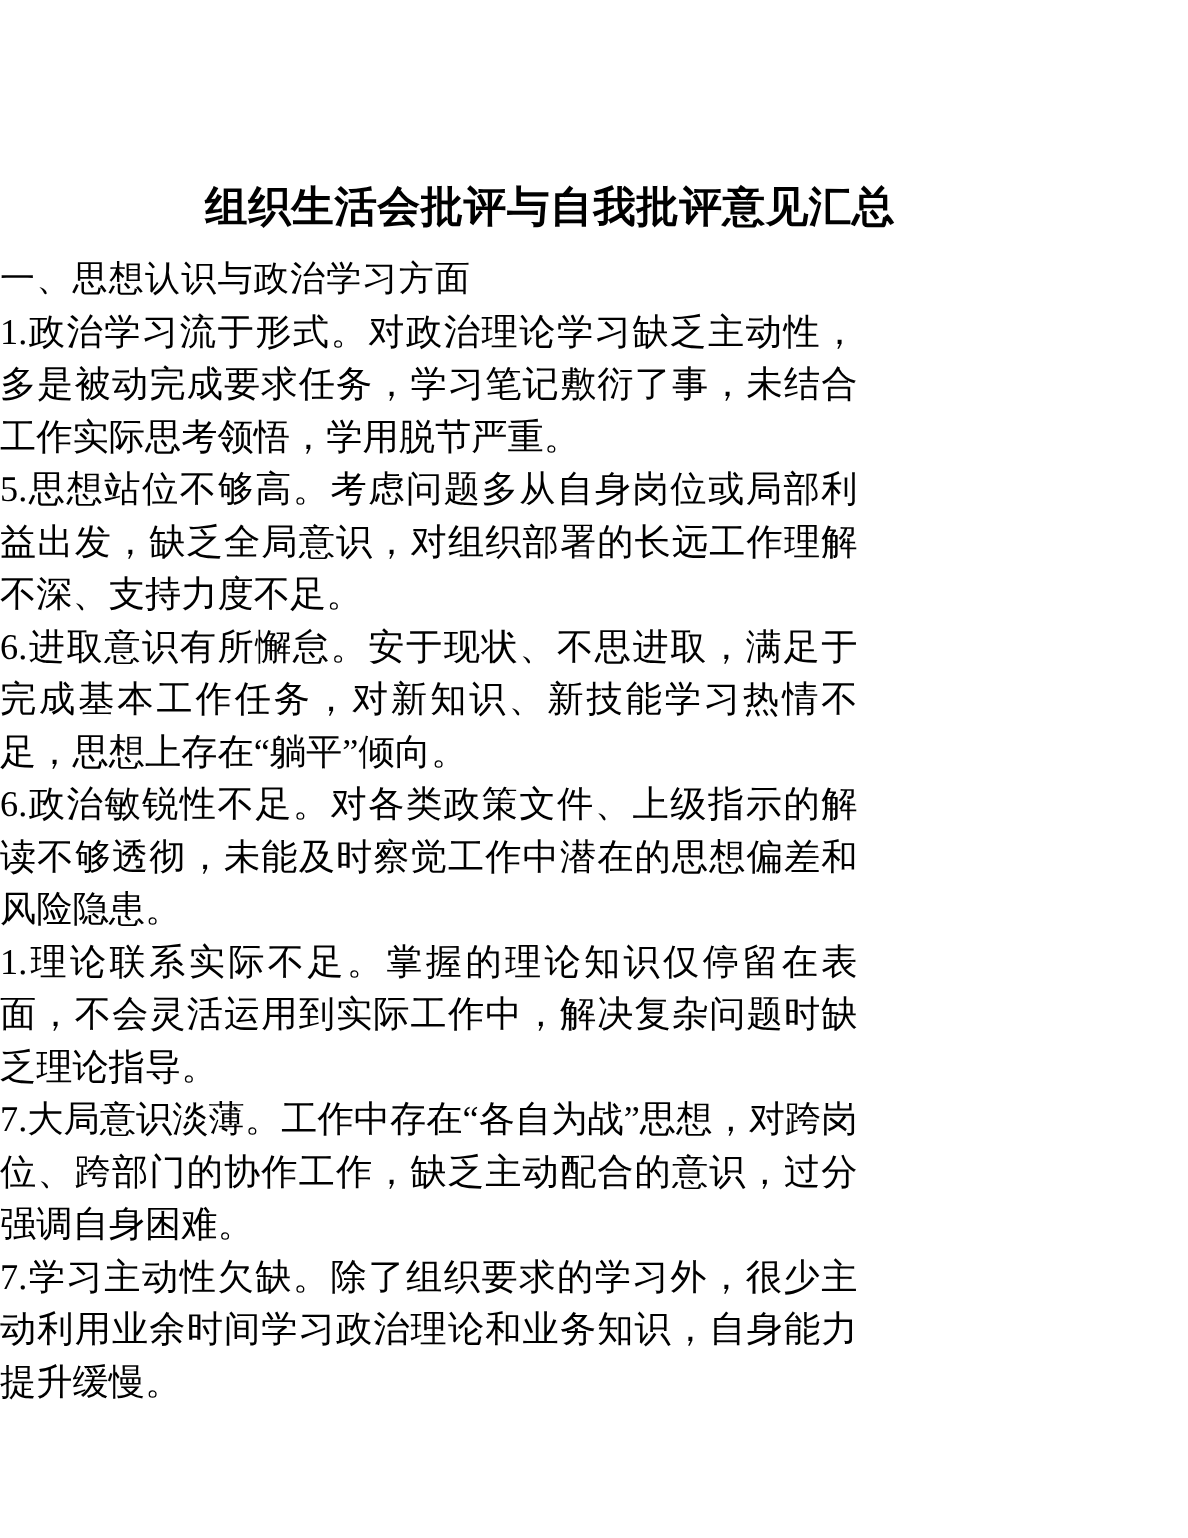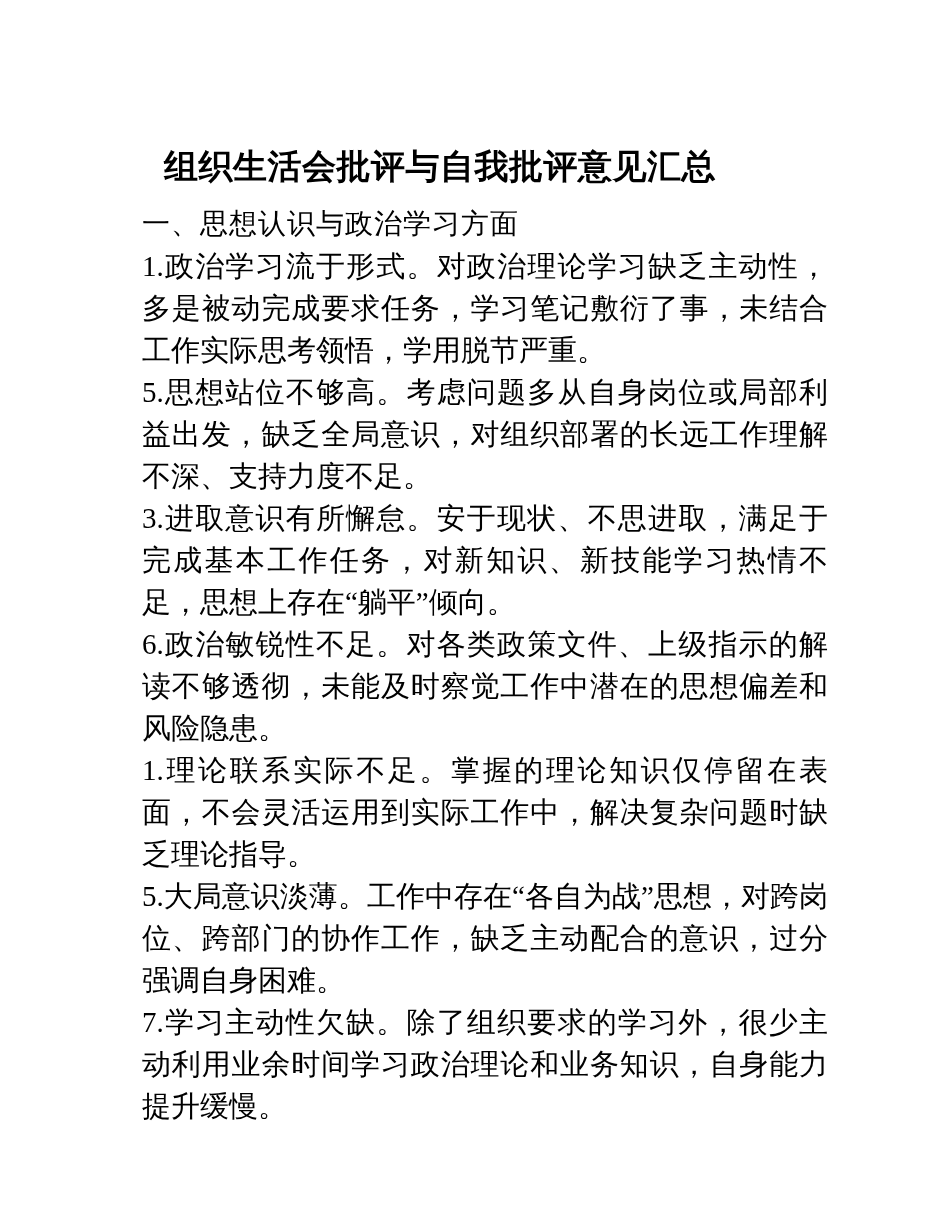--- a/index.html
+++ b/index.html
@@ -33,21 +33,20 @@
   .doc-subtitle {
     font-family: "Liberation Sans", sans-serif;
     font-weight: bold;
     font-size: 33px;
     line-height: 44px;
     text-align: center;
     letter-spacing: 0.5px;
     margin: 0 60px 12px 60px;
   }
   .content {
-    margin-left: 142px;
     width: 686px;
   }
   .section-heading {
     font-size: 28px;
     line-height: 42px;
     font-weight: normal;
     margin: 0;
     letter-spacing: 1px;
   }
   .item {
@@ -63,20 +62,20 @@
 </head>
 <body>
 
 <div class="page">
   <h1 class="doc-title">组织生活会批评与自我批评意见汇总</h1>
   <div class="content">
     <p class="section-heading">一、思想认识与政治学习方面</p>
     <div id="section-items">
         <p class="item">1.政治学习流于形式。对政治理论学习缺乏主动性，多是被动完成要求任务，学习笔记敷衍了事，未结合工作实际思考领悟，学用脱节严重。</p>
         <p class="item">5.思想站位不够高。考虑问题多从自身岗位或局部利益出发，缺乏全局意识，对组织部署的长远工作理解不深、支持力度不足。</p>
-        <p class="item">3.进取意识有所懈怠。安于现状、不思进取，满足于完成基本工作任务，对新知识、新技能学习热情不足，思想上存在“躺平”倾向。</p>
+        <p class="item">6.进取意识有所懈怠。安于现状、不思进取，满足于完成基本工作任务，对新知识、新技能学习热情不足，思想上存在“躺平”倾向。</p>
         <p class="item">6.政治敏锐性不足。对各类政策文件、上级指示的解读不够透彻，未能及时察觉工作中潜在的思想偏差和风险隐患。</p>
         <p class="item">1.理论联系实际不足。掌握的理论知识仅停留在表面，不会灵活运用到实际工作中，解决复杂问题时缺乏理论指导。</p>
-        <p class="item">5.大局意识淡薄。工作中存在“各自为战”思想，对跨岗位、跨部门的协作工作，缺乏主动配合的意识，过分强调自身困难。</p>
+        <p class="item">7.大局意识淡薄。工作中存在“各自为战”思想，对跨岗位、跨部门的协作工作，缺乏主动配合的意识，过分强调自身困难。</p>
         <p class="item">7.学习主动性欠缺。除了组织要求的学习外，很少主动利用业余时间学习政治理论和业务知识，自身能力提升缓慢。</p>
       </div>
   </div>
 </div>
 
 </body></html>

